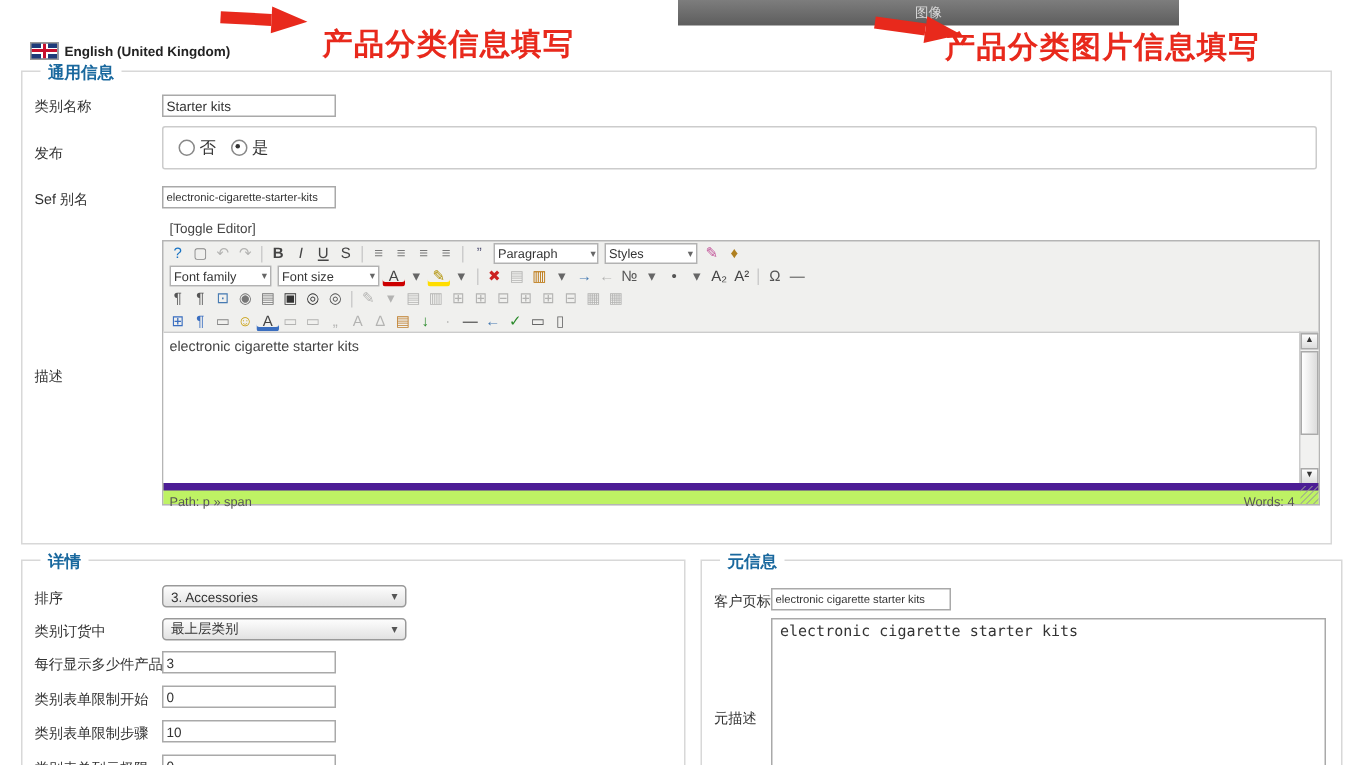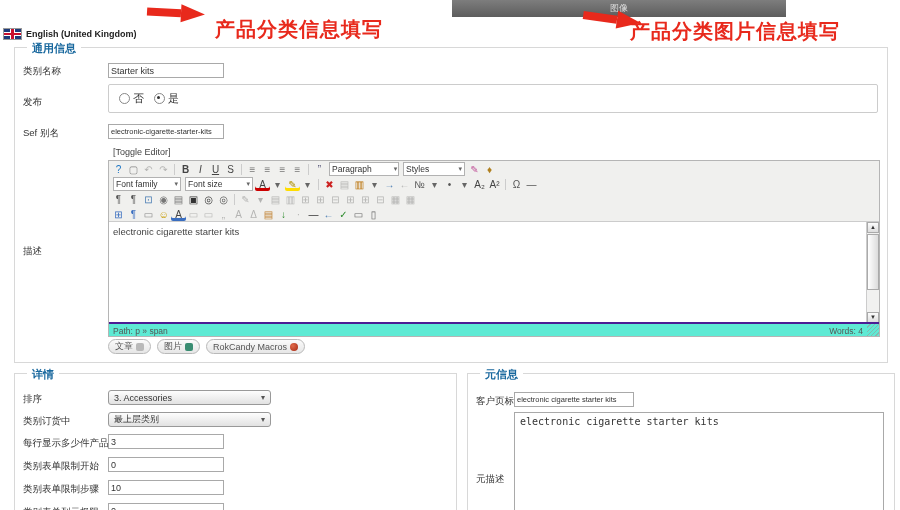--- a/index.html
+++ b/index.html
@@ -15,21 +15,21 @@
   .arrow{position:absolute;width:58px;height:18px;}
   .arrow .tail{position:absolute;left:0;top:5px;width:34px;height:8px;background:#e8291c;}
   .arrow .head{position:absolute;left:34px;top:0;width:0;height:0;
                border-left:24px solid #e8291c;border-top:9px solid transparent;border-bottom:9px solid transparent;}
   .arrow1{left:147px;top:4px;transform:rotate(3deg);}
   .arrow2{left:583px;top:10px;transform:rotate(8deg);}
   .ann{position:absolute;font-size:20px;font-weight:bold;color:#e8291c;letter-spacing:1px;white-space:nowrap;}
   .ann1{left:215px;top:16px;}
   .ann2{left:630px;top:18px;}
   
-  .lang{position:absolute;left:3px;top:28px;display:flex;align-items:center;gap:4px;
+  .lang{position:absolute;left:20px;top:28px;display:flex;align-items:center;gap:4px;
         font-size:9px;font-weight:bold;color:#222;}
   .flag{width:17px;height:10px;border:1px solid #999;background-color:#1f3b7a;
     background-image:
       linear-gradient(to bottom, transparent 40%, #c8102e 40%, #c8102e 60%, transparent 60%),
       linear-gradient(to right, transparent 44%, #c8102e 44%, #c8102e 56%, transparent 56%),
       linear-gradient(to bottom, transparent 28%, #fff 28%, #fff 72%, transparent 72%),
       linear-gradient(to right, transparent 36%, #fff 36%, #fff 64%, transparent 64%);}
   
   .fs{position:absolute;border:1px solid #d8d8d8;background:#fff;}
   .fs-general{left:14px;top:47px;width:872px;height:314px;}
@@ -64,22 +64,22 @@
   .tb-select b{font-size:7px;color:#666;font-weight:normal;margin-left:2px;}
   .ed-content{position:absolute;left:0;top:60px;width:758px;height:102px;background:#fff;
               border-top:1px solid #ccc;font-size:9.5px;color:#444;padding:4px;box-sizing:border-box;}
   .ed-scroll{position:absolute;right:0;top:60px;width:13px;height:102px;background:#f1f1f0;
              border-left:1px solid #ccc;border-top:1px solid #ccc;box-sizing:border-box;}
   .sb-btn{position:absolute;left:0;width:12px;height:11px;background:linear-gradient(#fdfdfd,#ddd);
           border:1px solid #aaa;box-sizing:border-box;font-size:6px;color:#333;text-align:center;line-height:9px;}
   .sb-up{top:0;} .sb-down{bottom:0;}
   .sb-thumb{position:absolute;left:0;top:12px;width:12px;height:56px;background:linear-gradient(90deg,#fff,#dcdcdc);
             border:1px solid #aaa;box-sizing:border-box;}
-  .ed-status{position:absolute;left:0;bottom:0;width:100%;height:14px;background:#5eead4;
-             border-top:2px solid #4c1d95;font-size:8.5px;color:#555;box-sizing:border-box;}
+  .ed-status{position:absolute;left:0;bottom:0;width:100%;height:14px;background:#bef264;
+             border-top:5px solid #4c1d95;font-size:8.5px;color:#555;box-sizing:border-box;}
   .ed-path{position:absolute;left:4px;top:2px;}
   .ed-words{position:absolute;right:16px;top:2px;}
   .ed-grip{position:absolute;right:0;bottom:0;width:12px;height:12px;
            background:repeating-linear-gradient(135deg,transparent 0 2px,#999 2px 3px);opacity:.6;}
   
   .btn-row{position:absolute;left:93px;top:291px;display:flex;gap:6px;}
   .mini-btn{display:inline-flex;align-items:center;gap:3px;height:13px;padding:0 6px;
             background:linear-gradient(#fbfbfb,#e6e6e6);border:1px solid #b9b9b9;border-radius:8px;
             font-size:9px;color:#555;}
   .mi{width:8px;height:8px;display:inline-block;border-radius:2px;}
@@ -255,34 +255,20 @@
         <span class="sb-thumb"></span>
         <span class="sb-btn sb-down">▼</span>
       </div>
       <div class="ed-status">
         <span class="ed-path">Path: p » span</span>
         <span class="ed-words">Words: 4</span>
         <span class="ed-grip"></span>
       </div>
     </div>
 
-    <div class="btn-row">
-      <span class="mini-btn">
-        <span>文章</span>
-        <span class="mi mi-article"></span>
-      </span>
-      <span class="mini-btn">
-        <span>图片</span>
-        <span class="mi mi-image"></span>
-      </span>
-      <span class="mini-btn">
-        <span>RokCandy Macros</span>
-        <span class="mi mi-rok"></span>
-      </span>
-    </div>
   </div>
 
   <div class="fs fs-details">
     <span class="legend">详情</span>
 
     <div class="drow" style="top:16px">
       <span class="f-label">排序</span>
       <span class="vm-select">
         <i style="font-style:normal">3. Accessories</i>
         <b>▾</b>

